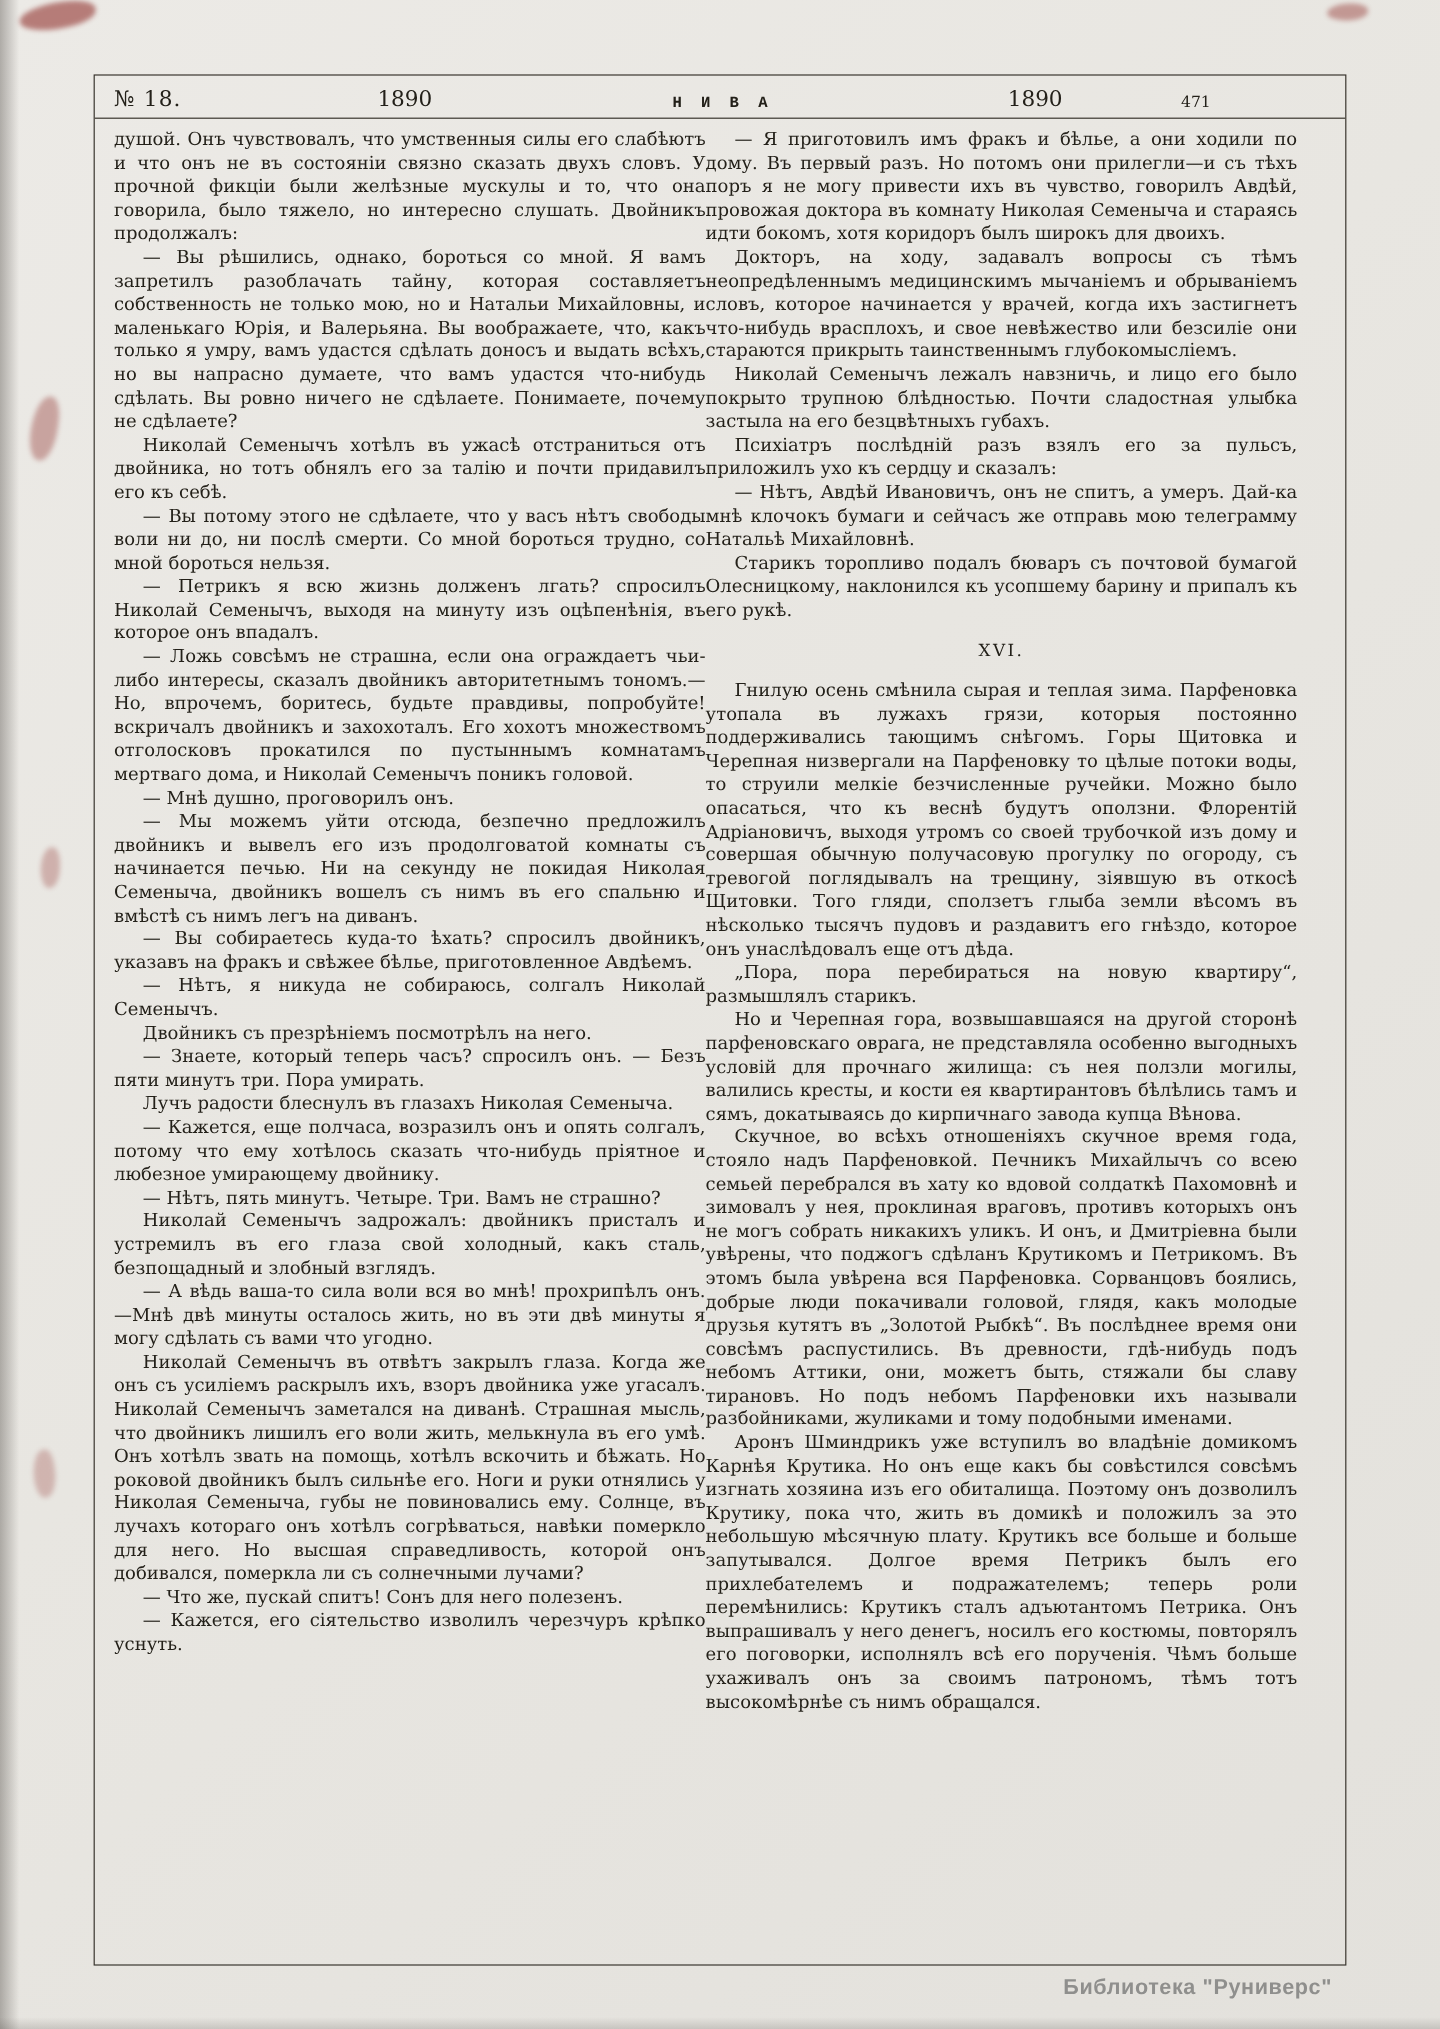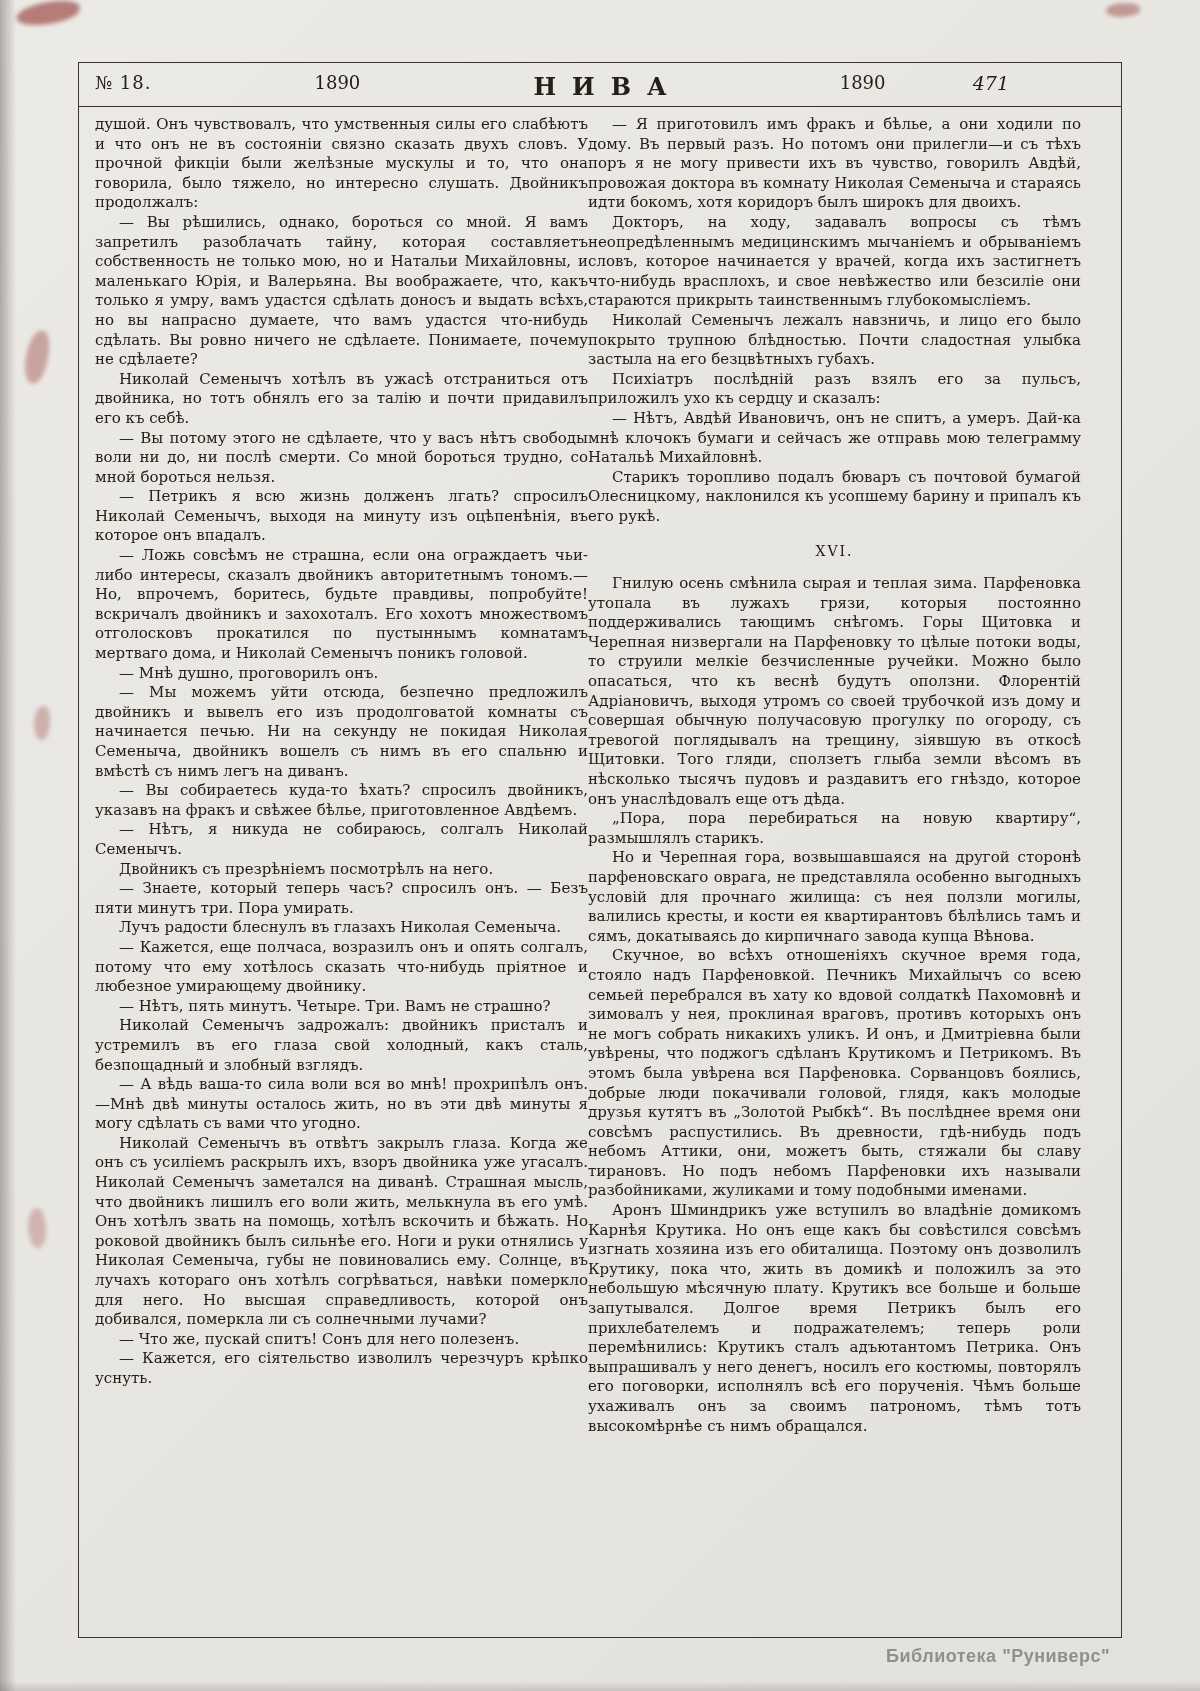--- a/index.html
+++ b/index.html
@@ -38,29 +38,29 @@
 
   .frame {
     position: absolute;
     left: 78px; top: 62px;
     width: 1044px; height: 1576px;
     border: 1px solid #3a362f;
     box-sizing: border-box;
   }
   .header {
     display: flex;
-    align-items: flex-start;
+    align-items: flex-end;
     padding: 9px 16px 5px 16px;
     font-size: 18px;
   }
   .header .h-issue { width: 14%; text-align: left; letter-spacing: 1px; }
   .header .h-year-l { width: 20%; text-align: center; }
-  .header .h-masthead { flex: 1; text-align: center; font-weight: bold; font-size: 24px; letter-spacing: 16px; padding-left: 16px; }
+  .header .h-masthead { flex: 1; text-align: center; font-weight: bold; font-size: 13px; letter-spacing: 16px; padding-left: 16px; font-family: Liberation Mono, monospace; }
   .header .h-year-r { width: 20%; text-align: center; }
-  .header .h-page { width: 14%; text-align: right; padding-right: 96px; box-sizing: border-box; font-size: 19px; font-style: italic; }
+  .header .h-page { width: 14%; text-align: right; padding-right: 96px; box-sizing: border-box; font-size: 13px; }
   .header-rule {
     border-bottom: 1px solid #3a362f;
     margin: 0 0 0 0;
   }
 
   .columns {
     display: flex;
     padding: 8px 16px 0 16px;
     height: 1520px;
     overflow: hidden;

